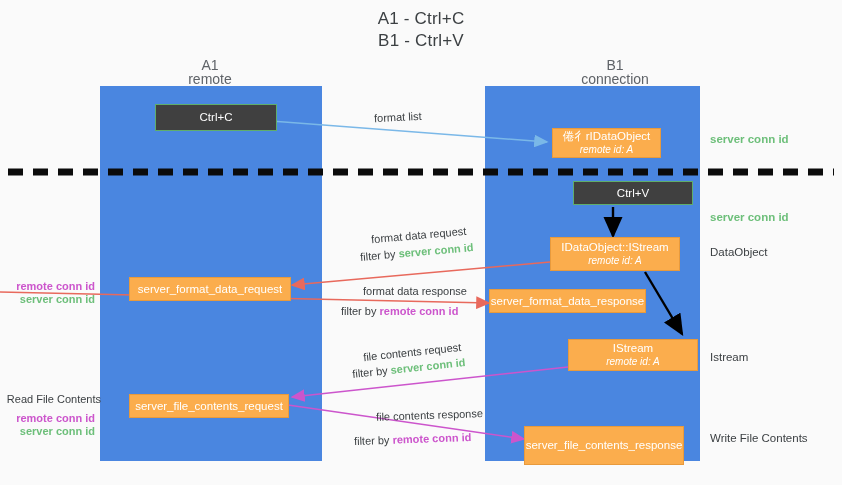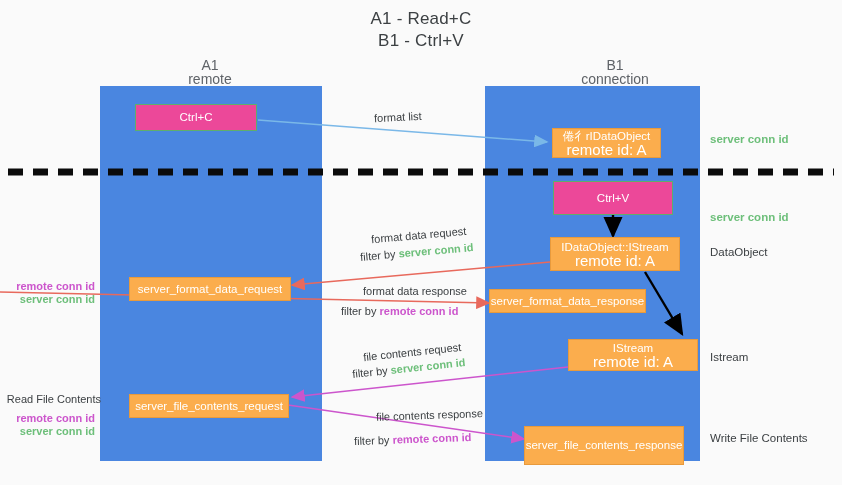--- a/index.html
+++ b/index.html
@@ -27,39 +27,39 @@
   .lane{
     position:absolute;background:#4a86e0;
   }
 
   .box{
     position:absolute;box-sizing:border-box;
     display:flex;flex-direction:column;align-items:center;justify-content:center;
     color:#ffffff;font-size:11.5px;line-height:13px;text-align:center;
     padding:2px 4px;
   }
-  .box.green{background:#ec4899;border:1px solid #5fae6b;}
+  .box.green{background:#404040;border:1px solid #5fae6b;margin-left:20px;}
   .box.orange{background:#fbad4d;border:1px solid #e89a3c;}
-  .box .l2{font-size:15px;}
+  .box .l2{font-size:10px;font-style:italic;}
 
   .lbl{position:absolute;font-size:11px;line-height:13px;white-space:nowrap;}
   .lbl.dark{color:#3c4043;}
 
   .sidelbl{position:absolute;font-size:11px;line-height:14px;white-space:nowrap;text-align:right;}
   .rightlbl{position:absolute;font-size:11.5px;line-height:14px;white-space:nowrap;color:#3c4043;}
   .grn{color:#6dbf7a;font-weight:bold;}
   .mgn{color:#cc55cc;font-weight:bold;}
 </style>
 </head>
 <body>
 
 <div id="stage">
 
   <div class="title">
-    <div>A1 - Read+C</div>
+    <div>A1 - Ctrl+C</div>
     <div>B1 - Ctrl+V</div>
   </div>
 
   <div class="colhead" style="left:125px;top:58px;width:170px;">
     <div>A1</div>
     <div>remote</div>
   </div>
   <div class="colhead" style="left:530px;top:58px;width:170px;">
     <div>B1</div>
     <div>connection</div>
@@ -103,21 +103,21 @@
 
   <div class="box green" style="left:135px;top:104px;width:122px;height:27px;">
     <div>Ctrl+C</div>
   </div>
 
   <div class="box orange" style="left:552px;top:128px;width:109px;height:30px;">
     <div>倦彳rIDataObject</div>
     <div class="l2">remote id: A</div>
   </div>
 
-  <div class="box green" style="left:553px;top:181px;width:120px;height:34px;">
+  <div class="box green" style="left:553px;top:181px;width:120px;height:24px;">
     <div>Ctrl+V</div>
   </div>
 
   <div class="box orange" style="left:550px;top:237px;width:130px;height:34px;">
     <div>IDataObject::IStream</div>
     <div class="l2">remote id: A</div>
   </div>
 
   <div class="box orange" style="left:129px;top:277px;width:162px;height:24px;">
     <div>server_format_data_request</div>

